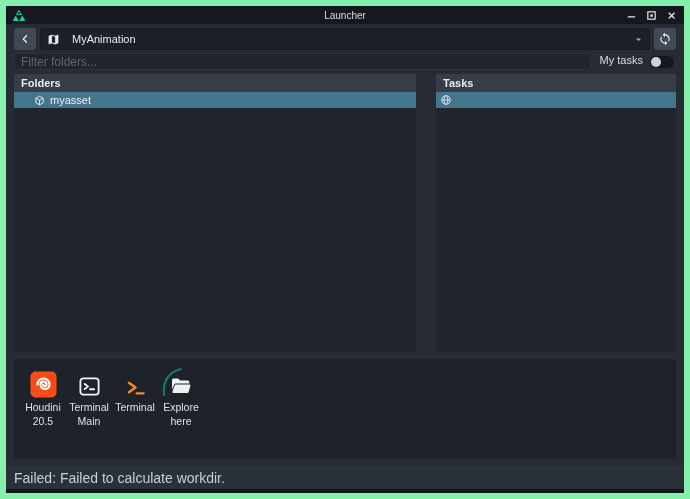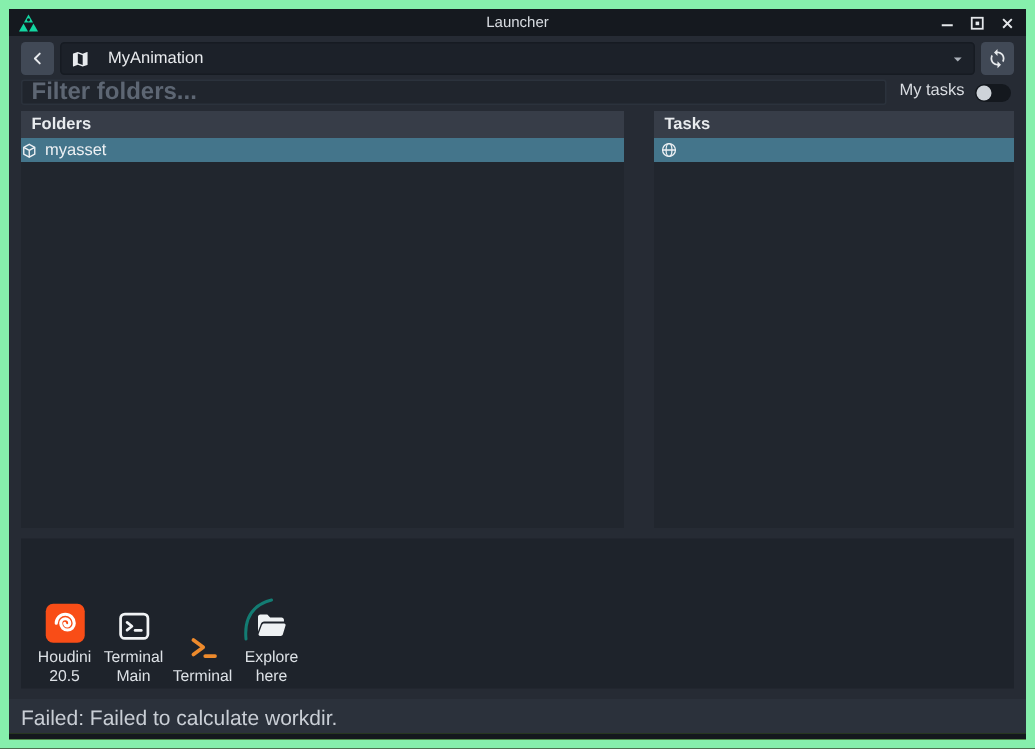--- a/index.html
+++ b/index.html
@@ -47,23 +47,22 @@
     border:1px solid #161b22;
     display:flex; align-items:center; gap:12px; padding:0 6px;
     color:#e9ebee;
   }
   .combo .caret { margin-left:auto; }
 
   .filter-row { margin-top:3px; height:17px; flex:none; display:flex; align-items:center; }
   .filter-input {
     flex:1; height:17px; background:#20252d;
     border:1px solid #2b323c; border-radius:2px;
-    color:#d7dbe0; font-size:16px; padding:0 6px; outline:none;
+    color:#d7dbe0; font-size:12px; padding:0 6px; outline:none;
     font-family:"Liberation Sans","DejaVu Sans",sans-serif;
-    font-weight:bold;
   }
   .filter-input::placeholder { color:#5d6673; }
   .mytasks-label { margin:0 7px 4px 9px; color:#d9dce1; white-space:nowrap; }
   .toggle {
     width:24px; height:12px; border-radius:7px; background:#14181e;
     position:relative; flex:none; margin-right:2px;
   }
   .toggle .knob {
     position:absolute; left:1px; top:1px; width:10px; height:10px;
     border-radius:50%; background:#ced3d9;
@@ -73,30 +72,30 @@
   .panel { background:#21262e; display:flex; flex-direction:column; min-height:0; }
   .panel.folders { flex:0 0 402px; }
   .panel.tasks { flex:1; }
   .panel-header {
     flex:none; background:#373d48; color:#e8ebee;
     font-weight:bold; padding:3px 7px; font-size:11px;
   }
   .panel-body { flex:1; overflow:hidden; }
   .tree-item {
     height:16px; display:flex; align-items:center; gap:5px;
-    color:#eef1f4; 
+    color:#eef1f4; padding-left:20px;
   }
   .tree-item.task { padding-left:4px; }
   .tree-item.selected { background:#44758b; }
 
   
   .actions-bar {
     margin-top:7px; flex:none; height:100px;
     background:#1e232b; padding:7px 4px 0 6px;
-    display:flex; align-items:flex-end;
+    display:flex; align-items:flex-start;
   }
   .action {
     width:46px; display:flex; flex-direction:column;
     align-items:center; flex:none;
   }
   .action-icon-box { height:32px; display:flex; align-items:flex-end; justify-content:center; }
   .action-label {
     margin-top:3px; text-align:center; color:#dde1e6;
     font-size:10.5px; line-height:1.3; white-space:pre-line;
   }

